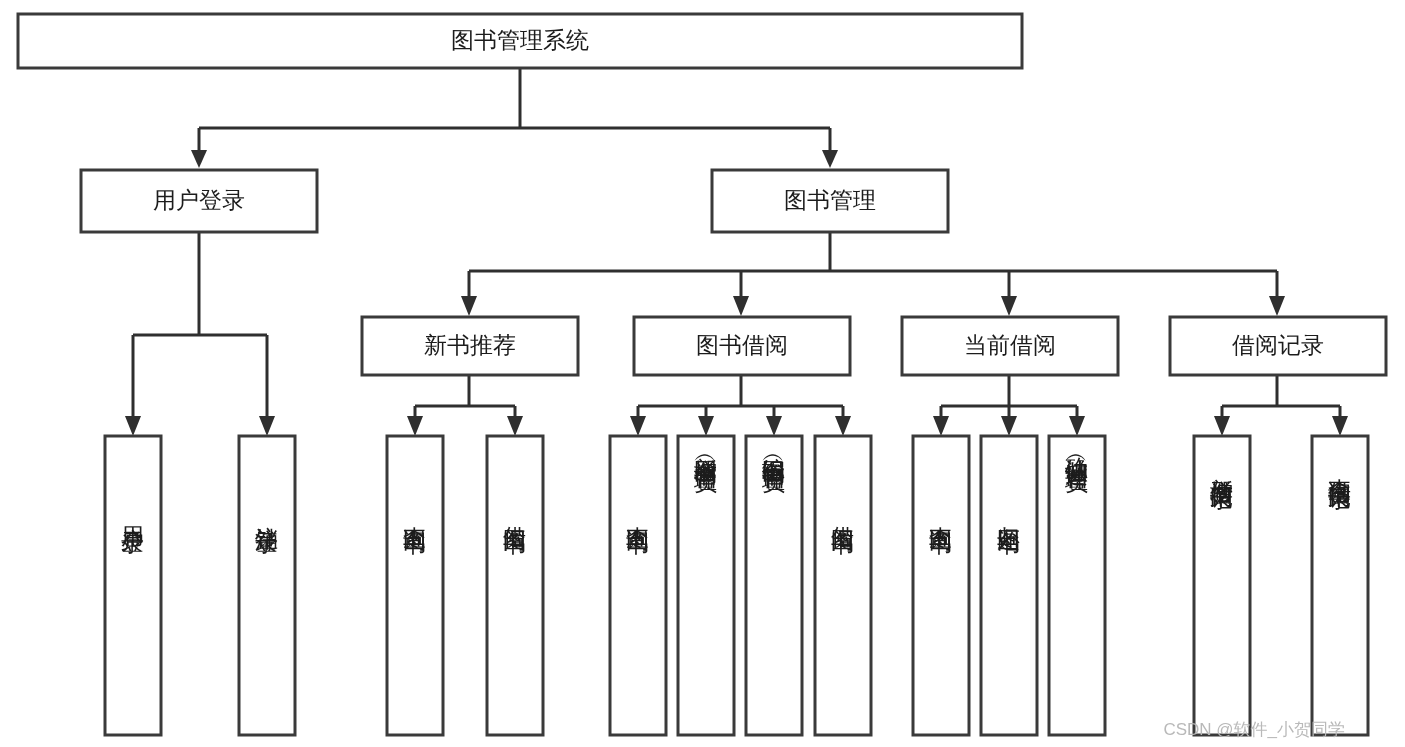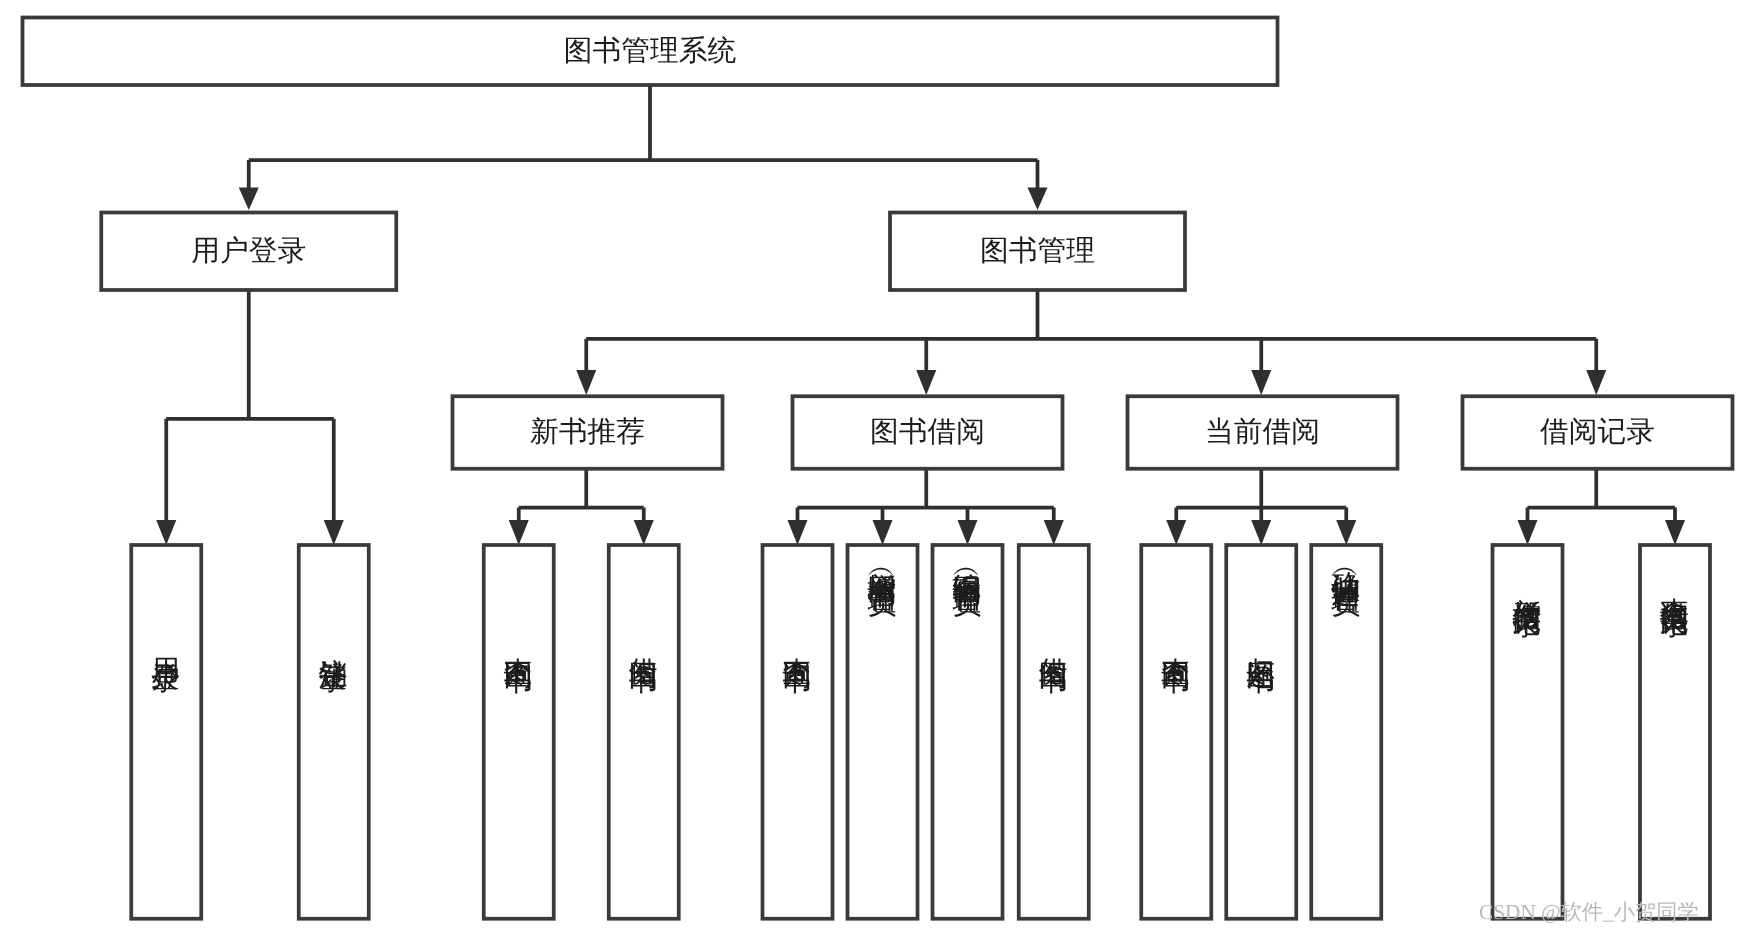--- a/index.html
+++ b/index.html
@@ -49,23 +49,23 @@
   .conn {
     stroke: #2f2f2f;
     stroke-width: 3;
     fill: none;
   }
   .arrow-head {
     fill: #2f2f2f;
   }
   .watermark {
     position: absolute;
-    right: 8px;
+    right: 22px;
     bottom: 6px;
-    font-family: Liberation Serif, serif;
+    font-family: Liberation Sans, sans-serif;
     font-size: 17px;
     color: #b9b9b9;
     white-space: nowrap;
     user-select: none;
   }
 </style>
 </head>
 <body>
 
 <div id="diagram-root">

